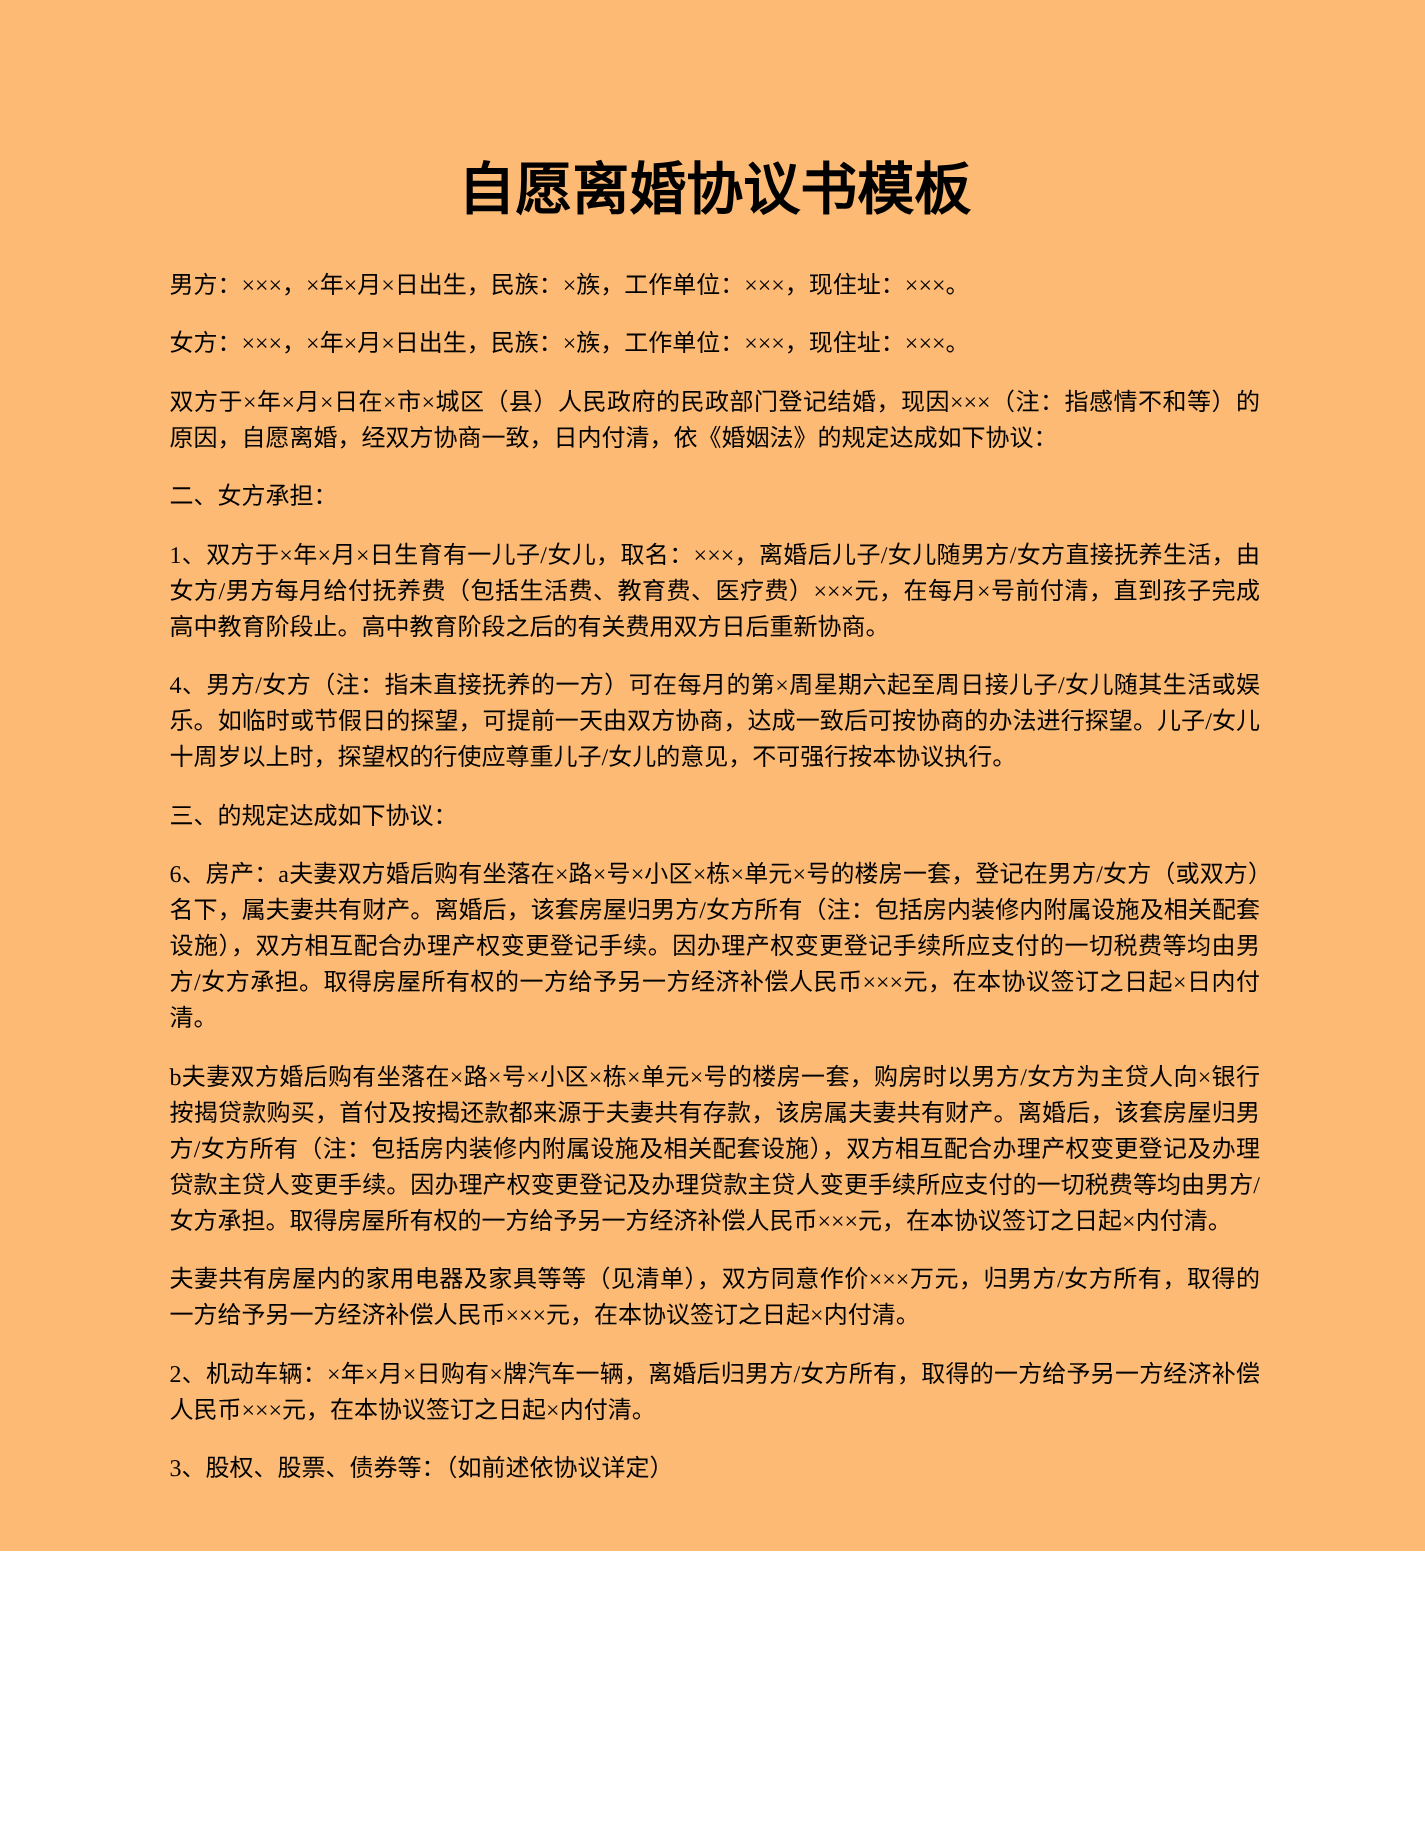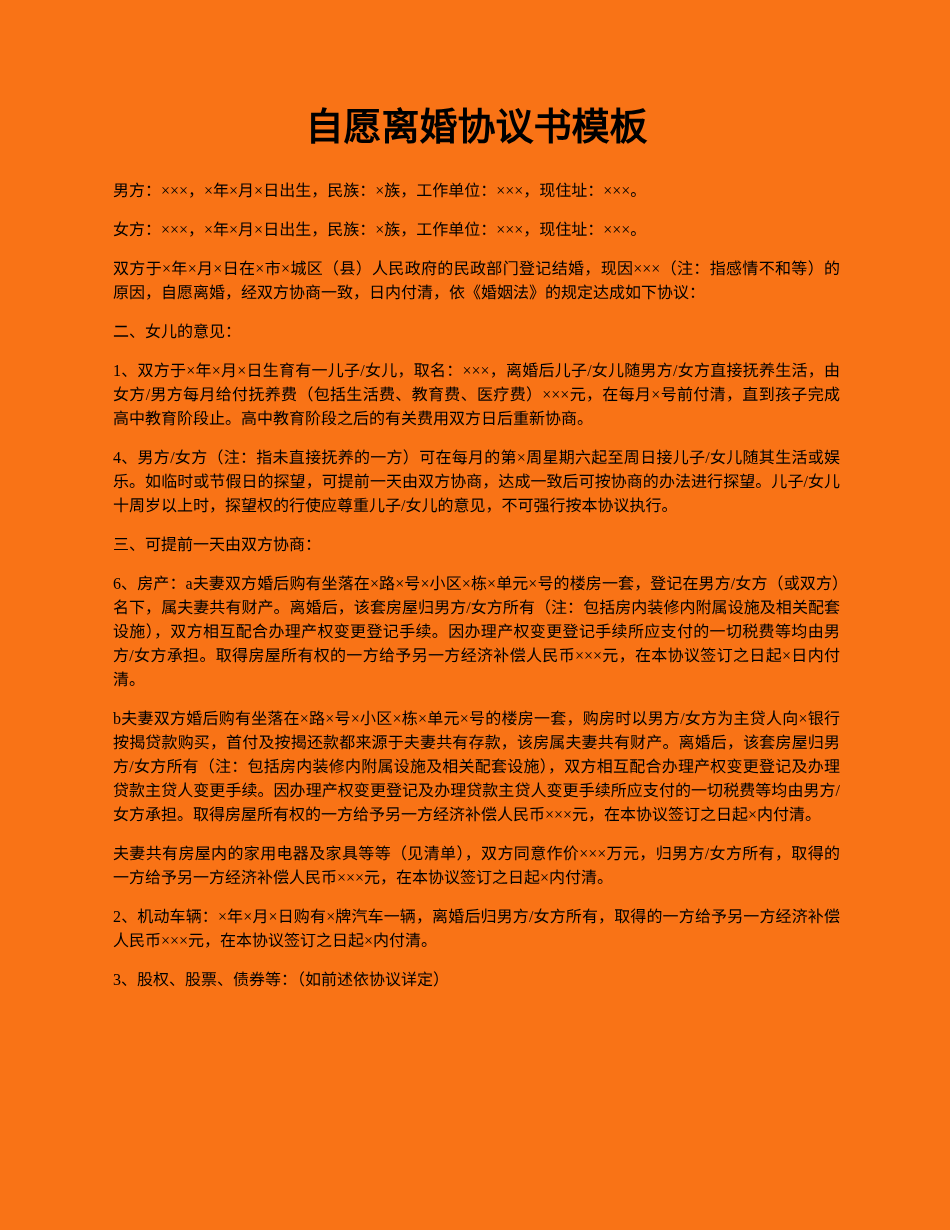--- a/index.html
+++ b/index.html
@@ -8,23 +8,23 @@
     background: #ffffff;
   }
   body {
     width: 950px;
     height: 1230px;
     overflow: hidden;
   }
   .page {
     box-sizing: border-box;
     width: 950px;
-    height: 1230px;
+    height: 1034px;
     padding: 102px 110px 0 113px;
-    background: #f97316;
+    background: #fdba74;
     color: #000000;
     font-family: "Liberation Serif", serif;
   }
   .doc-title {
     margin: 0 0 27px 0;
     font-size: 38px;
     line-height: 50px;
     font-weight: 700;
     text-align: center;
     color: #000000;
@@ -46,27 +46,27 @@
 <div class="page">
   <h1 class="doc-title">自愿离婚协议书模板</h1>
 
   <p class="doc-paragraph">男方：×××，×年×月×日出生，民族：×族，工作单位：×××，现住址：×××。</p>
 
   <p class="doc-paragraph">女方：×××，×年×月×日出生，民族：×族，工作单位：×××，现住址：×××。</p>
 
   <p class="doc-paragraph">双方于×年×月×日在×市×城区（县）人民政府的民政部门登记结婚，现因×××（注：指感情不和等）的原因，自愿离婚，经双方协商一致，日内付清，依《婚姻法》的规定达成如下协议：</p>
 
 
-  <p class="doc-paragraph">二、女儿的意见：</p>
+  <p class="doc-paragraph">二、女方承担：</p>
 
   <p class="doc-paragraph">1、双方于×年×月×日生育有一儿子/女儿，取名：×××，离婚后儿子/女儿随男方/女方直接抚养生活，由女方/男方每月给付抚养费（包括生活费、教育费、医疗费）×××元，在每月×号前付清，直到孩子完成高中教育阶段止。高中教育阶段之后的有关费用双方日后重新协商。</p>
 
   <p class="doc-paragraph">4、男方/女方（注：指未直接抚养的一方）可在每月的第×周星期六起至周日接儿子/女儿随其生活或娱乐。如临时或节假日的探望，可提前一天由双方协商，达成一致后可按协商的办法进行探望。儿子/女儿十周岁以上时，探望权的行使应尊重儿子/女儿的意见，不可强行按本协议执行。</p>
 
-  <p class="doc-paragraph">三、可提前一天由双方协商：</p>
+  <p class="doc-paragraph">三、的规定达成如下协议：</p>
 
   <p class="doc-paragraph">6、房产：a夫妻双方婚后购有坐落在×路×号×小区×栋×单元×号的楼房一套，登记在男方/女方（或双方）名下，属夫妻共有财产。离婚后，该套房屋归男方/女方所有（注：包括房内装修内附属设施及相关配套设施），双方相互配合办理产权变更登记手续。因办理产权变更登记手续所应支付的一切税费等均由男方/女方承担。取得房屋所有权的一方给予另一方经济补偿人民币×××元，在本协议签订之日起×日内付清。</p>
 
   <p class="doc-paragraph">b夫妻双方婚后购有坐落在×路×号×小区×栋×单元×号的楼房一套，购房时以男方/女方为主贷人向×银行按揭贷款购买，首付及按揭还款都来源于夫妻共有存款，该房属夫妻共有财产。离婚后，该套房屋归男方/女方所有（注：包括房内装修内附属设施及相关配套设施），双方相互配合办理产权变更登记及办理贷款主贷人变更手续。因办理产权变更登记及办理贷款主贷人变更手续所应支付的一切税费等均由男方/女方承担。取得房屋所有权的一方给予另一方经济补偿人民币×××元，在本协议签订之日起×内付清。</p>
 
   <p class="doc-paragraph">夫妻共有房屋内的家用电器及家具等等（见清单），双方同意作价×××万元，归男方/女方所有，取得的一方给予另一方经济补偿人民币×××元，在本协议签订之日起×内付清。</p>
 
   <p class="doc-paragraph">2、机动车辆：×年×月×日购有×牌汽车一辆，离婚后归男方/女方所有，取得的一方给予另一方经济补偿人民币×××元，在本协议签订之日起×内付清。</p>
 
   <p class="doc-paragraph">3、股权、股票、债券等：（如前述依协议详定）</p>

